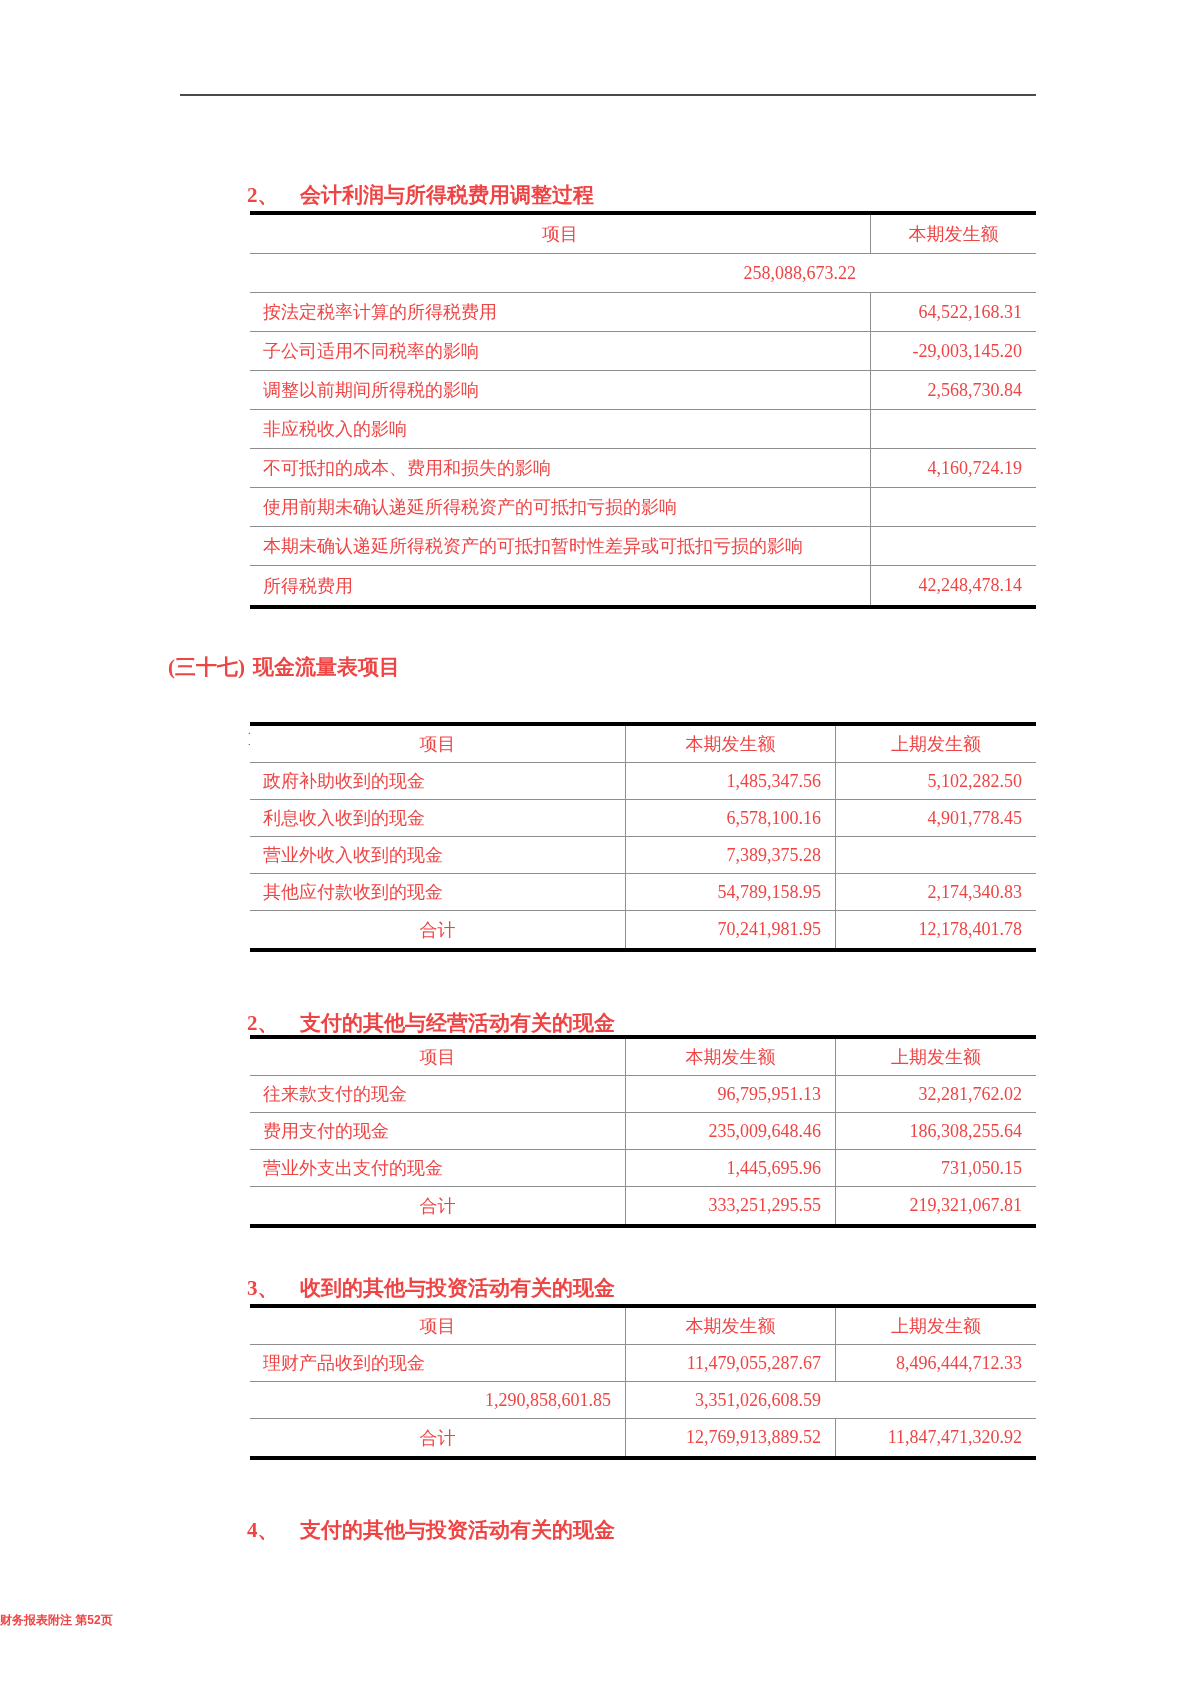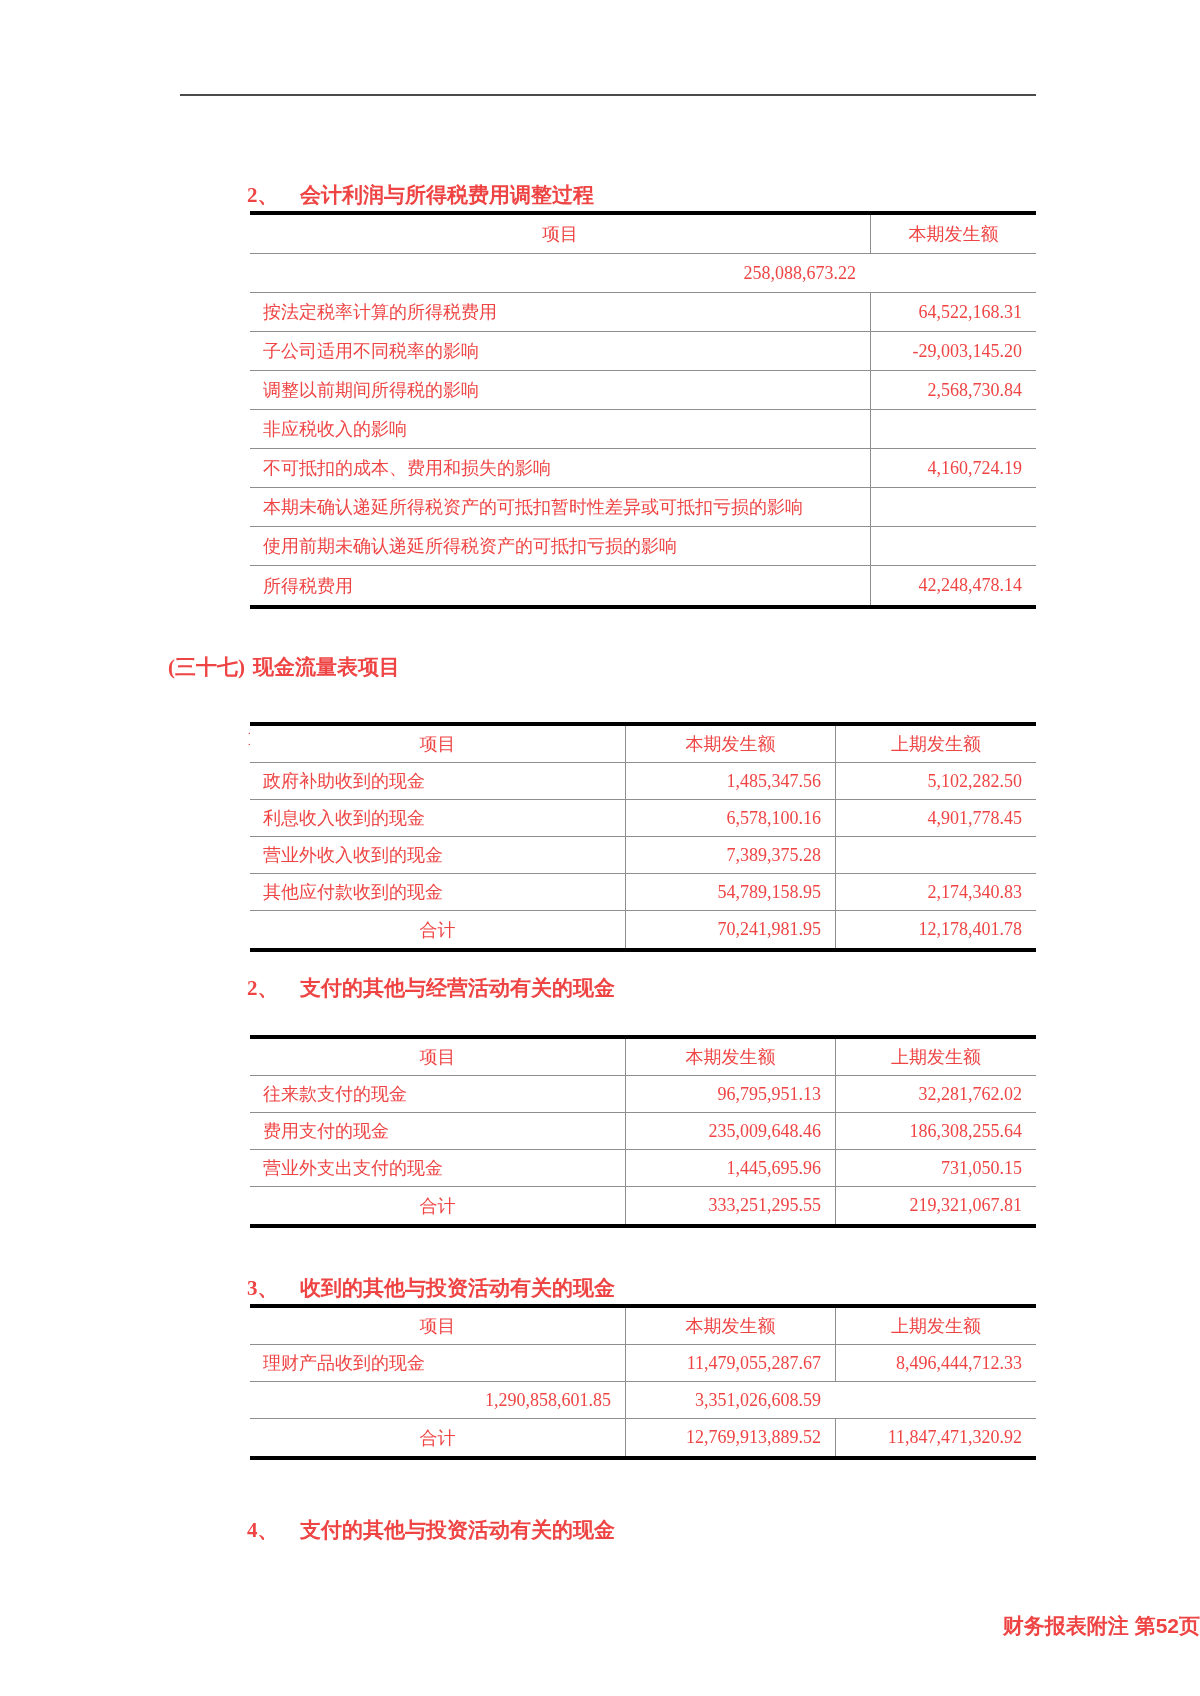--- a/index.html
+++ b/index.html
@@ -55,24 +55,24 @@
     white-space:nowrap;
   }
   .td + .td{border-left:1px solid #8e8e8e;}
   .td.c{justify-content:center;}
   .td.l{justify-content:flex-start;padding-left:13px;}
   .td.r{justify-content:flex-end;padding-right:14px;}
   .footer{
     position:absolute;
     left:0; top:1612px;
     width:1200px;
-    text-align:right;
+    text-align:left;
     font-family:"Liberation Sans","DejaVu Sans",sans-serif;
     font-weight:bold;
-    font-size:21px;
+    font-size:12px;
   }
 </style>
 </head>
 <body>
 
 <div id="page">
 
   <div class="rule"></div>
 
   <div class="heading" style="top:181px;">
@@ -101,25 +101,25 @@
     </div>
     <div class="tr">
       <div class="td l">非应税收入的影响</div>
       <div class="td r"></div>
     </div>
     <div class="tr">
       <div class="td l">不可抵扣的成本、费用和损失的影响</div>
       <div class="td r">4,160,724.19</div>
     </div>
     <div class="tr">
+      <div class="td l">使用前期未确认递延所得税资产的可抵扣亏损的影响</div>
+      <div class="td r"></div>
+    </div>
+    <div class="tr">
       <div class="td l">本期未确认递延所得税资产的可抵扣暂时性差异或可抵扣亏损的影响</div>
-      <div class="td r"></div>
-    </div>
-    <div class="tr">
-      <div class="td l">使用前期未确认递延所得税资产的可抵扣亏损的影响</div>
       <div class="td r"></div>
     </div>
     <div class="tr">
       <div class="td l">所得税费用</div>
       <div class="td r">42,248,478.14</div>
     </div>
   </div>
 
   <div class="heading major" style="top:653px;text-align:center;">
     <span class="h-num">(三十七)</span><span>现金流量表项目</span>
@@ -155,21 +155,21 @@
       <div class="td r">54,789,158.95</div>
       <div class="td r">2,174,340.83</div>
     </div>
     <div class="tr">
       <div class="td c">合计</div>
       <div class="td r">70,241,981.95</div>
       <div class="td r">12,178,401.78</div>
     </div>
   </div>
 
-  <div class="heading" style="top:974px;">
+  <div class="heading" style="top:1009px;">
     <span class="h-num">2、</span><span>支付的其他与经营活动有关的现金</span>
   </div>
 
   <div class="tbl t3col" style="top:1035px;">
     <div class="tr">
       <div class="td c">项目</div>
       <div class="td c">本期发生额</div>
       <div class="td c">上期发生额</div>
     </div>
     <div class="tr">

